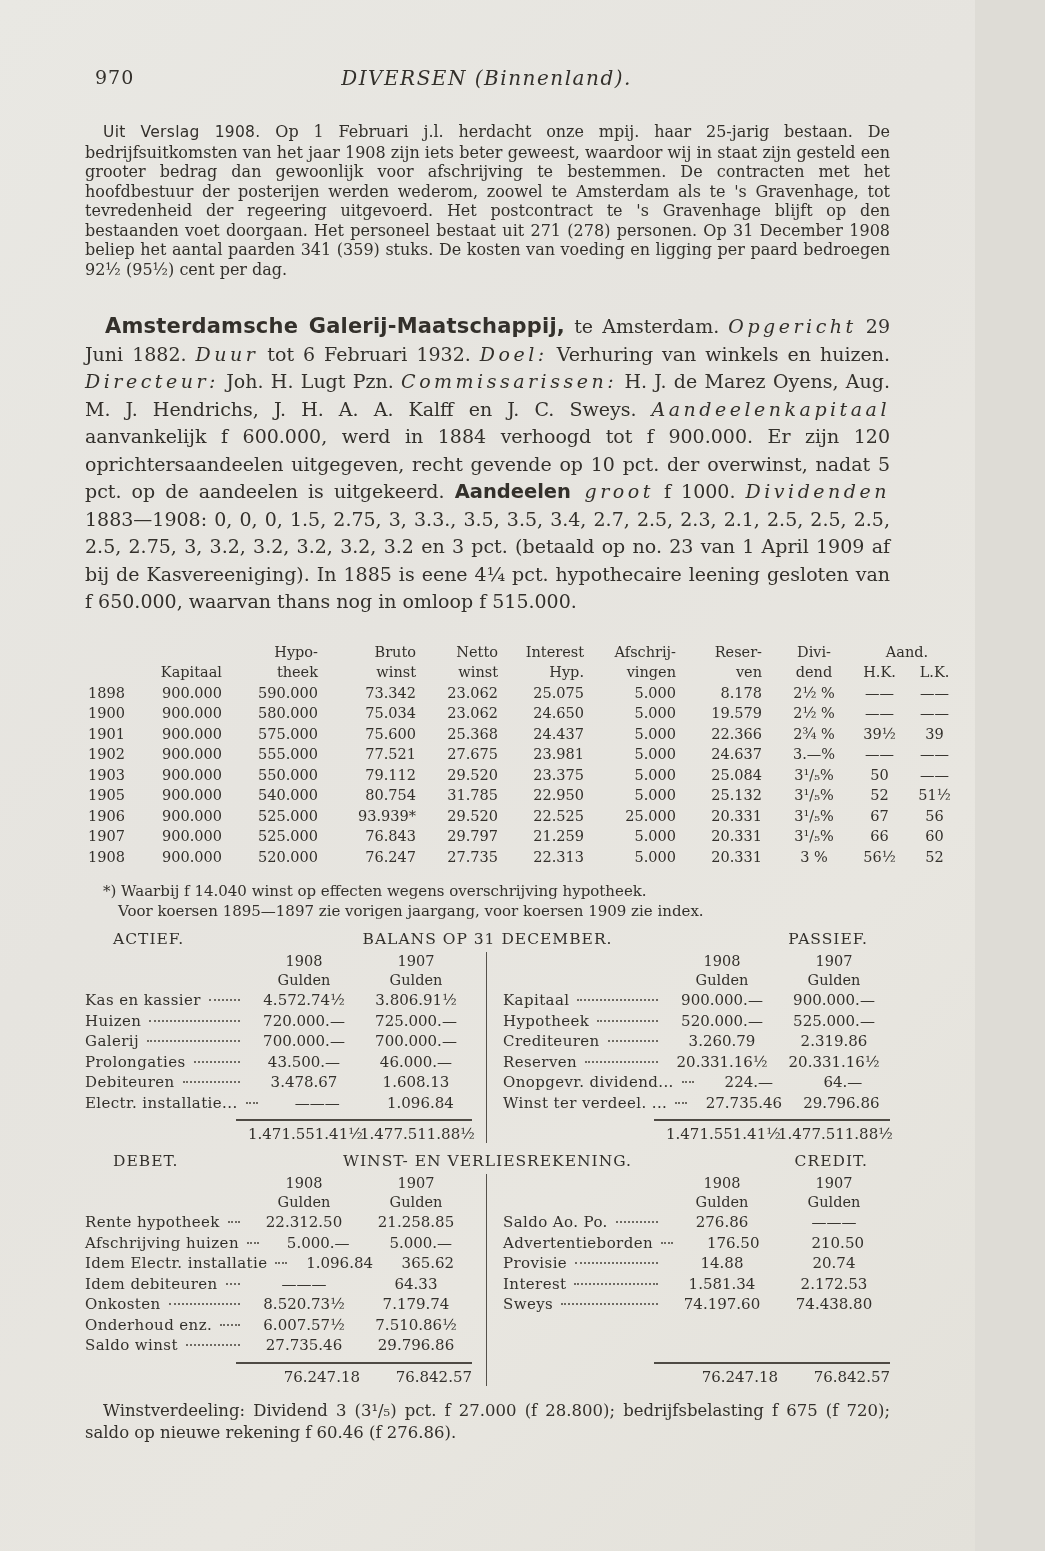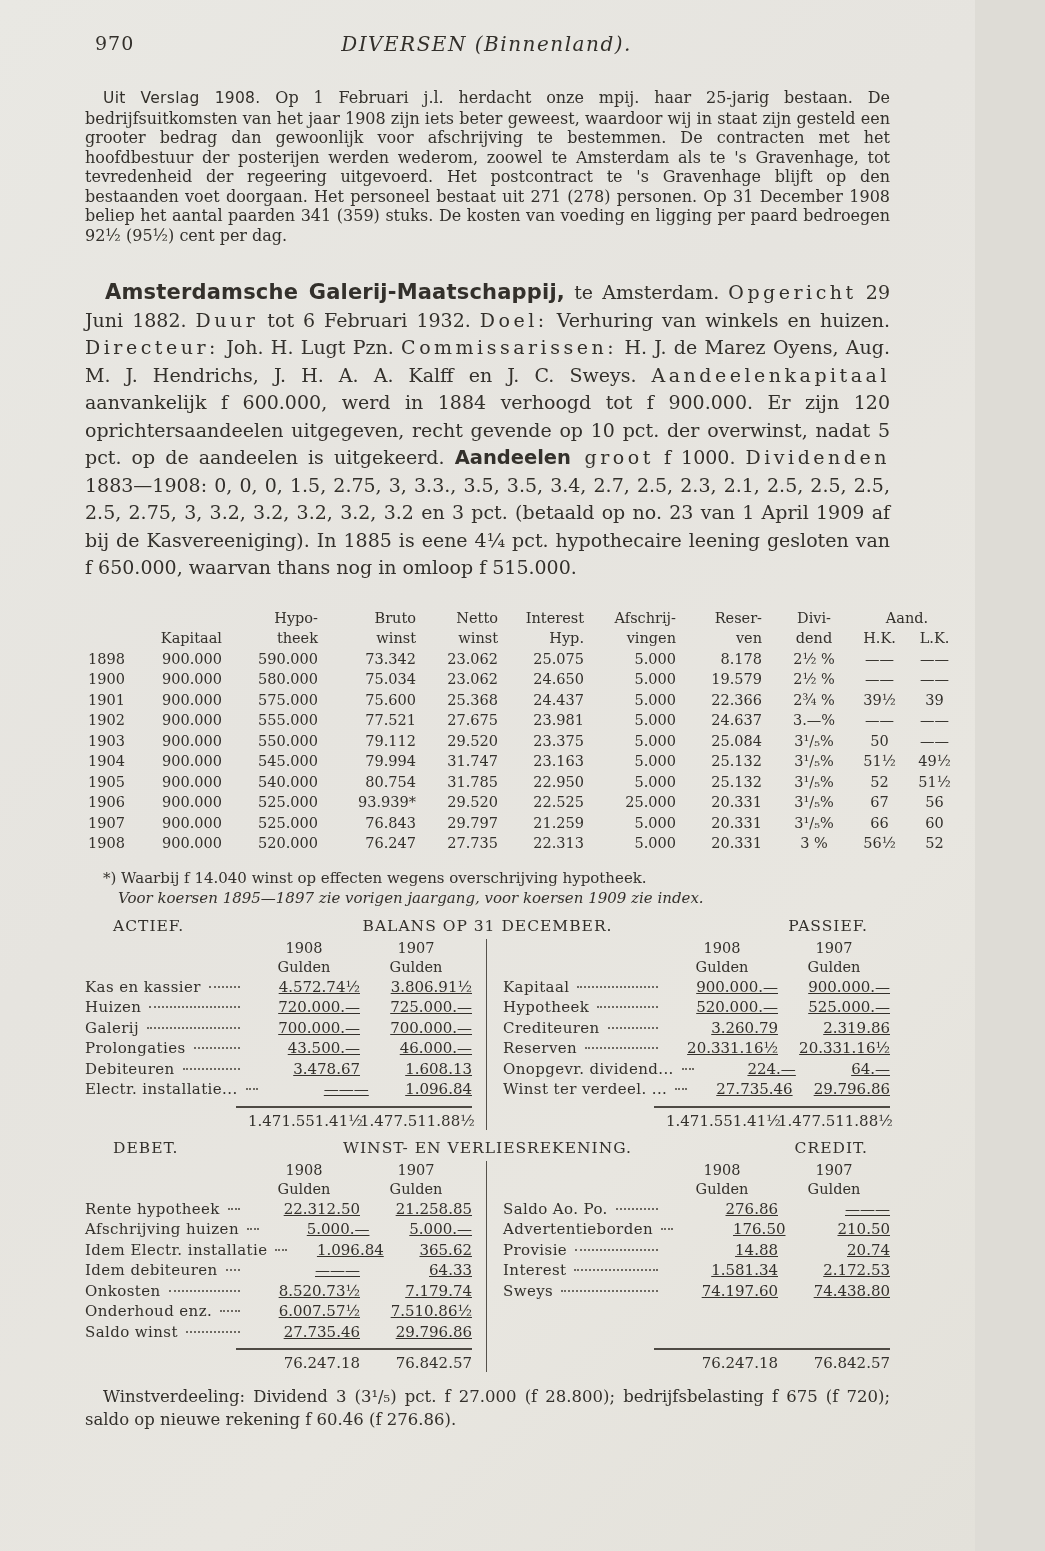--- a/index.html
+++ b/index.html
@@ -1,57 +1,57 @@
 <!DOCTYPE html>
 <html><head>
 <meta charset="utf-8">
 <style>
   html,body{margin:0;padding:0;background:#dedcd6;}
   .page{
     position:relative;width:975px;height:1551px;overflow:hidden;
     background:linear-gradient(135deg,#e9e8e3 0%,#e6e4df 40%,#e8e6e0 70%,#e3e1da 100%);
     font-family:"DejaVu Serif", serif;color:#33302b;
-    box-sizing:border-box;padding-top:32px;
+    box-sizing:border-box;padding-top:66px;
   }
   
   .pg-head{position:relative;height:30px;margin:0 85px;}
   .pg-num{position:absolute;left:10px;top:0;font-size:19px;letter-spacing:1px;}
   .pg-title{position:absolute;left:0;right:2px;text-align:center;font-style:italic;font-size:20px;letter-spacing:1.5px;}
   
   .para{margin:0 85px;text-align:justify;}
   .p-verslag{margin-top:26px;font-size:16px;line-height:19.5px;text-indent:18px;}
   .lead-bold{font-family:"DejaVu Sans",sans-serif;font-weight:normal;font-size:15.5px;letter-spacing:0.3px;}
   .p-company{margin-top:34px;font-size:19px;line-height:27.5px;text-indent:20px;}
   .seg-bold-head{font-family:"DejaVu Sans",sans-serif;font-weight:bold;font-size:21px;letter-spacing:0.2px;}
   .seg-bold{font-family:"DejaVu Sans",sans-serif;font-weight:bold;font-size:19.5px;}
-  .seg-spaced{letter-spacing:3.5px;}
+  .seg-spaced{letter-spacing:3.5px;font-style:italic;}
   
   .fin{margin:26px 0 0 88px;width:874px;border-collapse:collapse;table-layout:fixed;
        font-size:14.5px;line-height:20.5px;}
   .fin th,.fin td{font-weight:normal;text-align:right;padding:0 14px 0 0;white-space:nowrap;overflow:visible;}
   .fin th.c,.fin td.c{text-align:center;padding:0;}
   .fnote{margin:14px 85px 0 103px;font-size:15px;line-height:20px;}
-  .fnote2{margin:0 85px 4px 118px;font-size:15px;line-height:20px;font-style:italic;}
+  .fnote2{margin:0 85px 4px 118px;font-size:15px;line-height:20px;}
   
   .sec-head{display:grid;grid-template-columns:1fr auto 1fr;align-items:baseline;
             margin:9px 95px 2px 95px;font-size:15.5px;letter-spacing:1px;gap:25px;}
   .sec-head .sh-l{justify-self:start;padding-left:18px;}
   .sec-head .sh-c{justify-self:center;}
   .sec-head .sh-r{justify-self:end;padding-right:12px;}
   
   .twocol{display:flex;align-items:stretch;margin:4px 85px 0 85px;}
   .half{flex:1;display:flex;flex-direction:column;min-width:0;}
   .half.l{border-right:1.6px solid #55514b;padding-right:14px;}
   .half.r{padding-left:16px;}
   .colhead{display:flex;justify-content:flex-end;font-size:14.5px;line-height:19px;}
   .colhead span{width:112px;text-align:center;}
   .lrow{display:flex;align-items:baseline;font-size:15px;line-height:20.5px;}
   .lrow .llabel{white-space:nowrap;letter-spacing:0.4px;}
   .lrow .leader{flex:1;min-width:12px;border-bottom:2px dotted #6e6a62;margin:0 8px;transform:translateY(-4px);}
-  .lrow .lval{width:112px;text-align:right;white-space:nowrap;text-decoration:underline;}
+  .lrow .lval{width:112px;text-align:center;white-space:nowrap;}
   .total-block{margin-top:auto;padding-top:6px;}
   .total-rule{margin-left:auto;width:236px;border-top:2px solid #4e4a44;}
   .total-row{display:flex;justify-content:flex-end;font-size:15px;padding-top:4px;}
   .total-row span{width:112px;text-align:right;white-space:nowrap;}
   .p-final{margin-top:14px;font-size:16.5px;line-height:22.5px;text-indent:18px;}
 </style>
 </head>
 <body>
 
 <div class="page">
@@ -166,33 +166,20 @@
           <td>79.112</td>
           <td>29.520</td>
           <td>23.375</td>
           <td>5.000</td>
           <td>25.084</td>
           <td class="c">3¹/₅%</td>
           <td class="c">50</td>
           <td class="c">——</td>
         </tr>
         <tr>
-          <td>1904</td>
-          <td>900.000</td>
-          <td>545.000</td>
-          <td>79.994</td>
-          <td>31.747</td>
-          <td>23.163</td>
-          <td>5.000</td>
-          <td>25.132</td>
-          <td class="c">3¹/₅%</td>
-          <td class="c">51½</td>
-          <td class="c">49½</td>
-        </tr>
-        <tr>
           <td>1905</td>
           <td>900.000</td>
           <td>540.000</td>
           <td>80.754</td>
           <td>31.785</td>
           <td>22.950</td>
           <td>5.000</td>
           <td>25.132</td>
           <td class="c">3¹/₅%</td>
           <td class="c">52</td>

